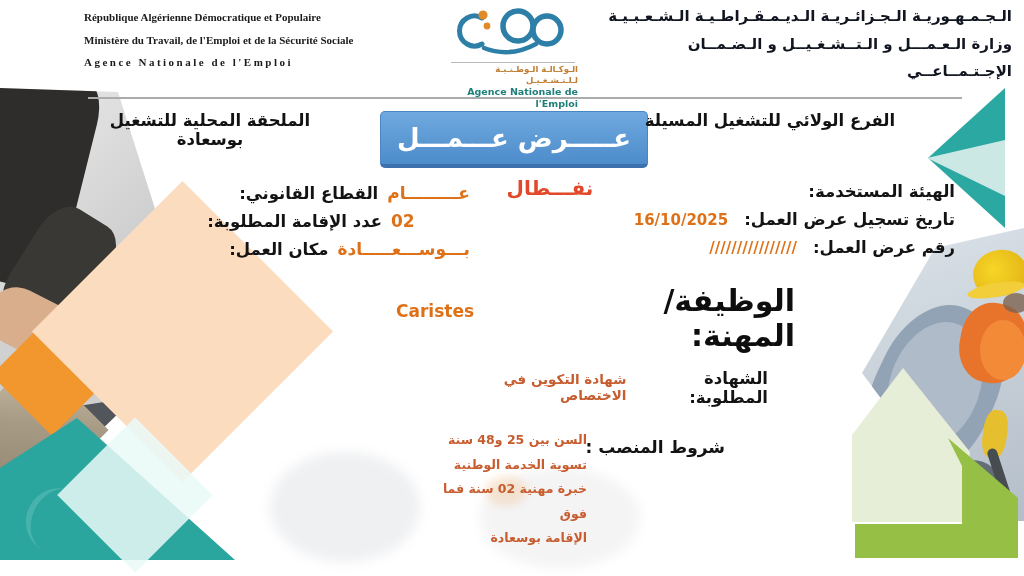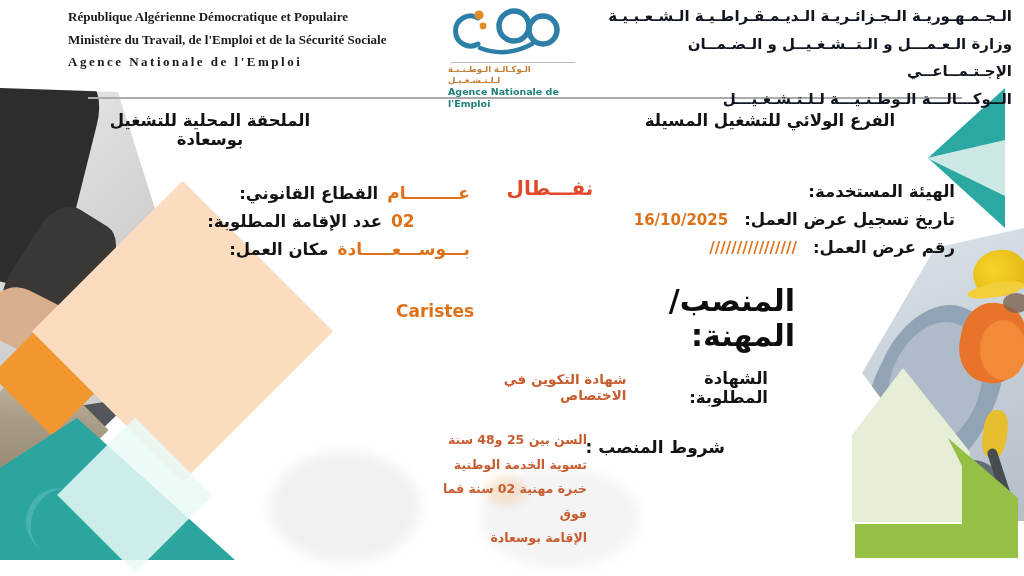--- a/index.html
+++ b/index.html
@@ -61,24 +61,24 @@
   .lower{position:absolute;left:75px;top:235px;width:70px;height:60px;background:#555E66;
     border-radius:40%;opacity:.85;}
   .hose{position:absolute;left:142px;top:222px;width:10px;height:72px;background:#474c50;
     border-radius:5px;transform:rotate(-18deg);}
   .green-pale{left:845px;top:360px;width:130px;height:165px;background:#E7EED8;z-index:5;
     clip-path:polygon(58px 8px,125px 92px,118px 162px,7px 162px,7px 75px);}
   .green-bright{left:845px;top:430px;width:179px;height:133px;background:#95BF45;z-index:5;
     clip-path:polygon(103px 8px,173px 68px,173px 128px,10px 128px,10px 94px,117px 94px,117px 36px);}
   
   .txt{position:absolute;z-index:10;}
-  .hdr-fr{left:68px;top:6px;width:346px;font-family:"Liberation Serif",serif;font-weight:bold;
-    font-size:13px;line-height:22.5px;color:#1b1b1b;}
+  .hdr-fr{left:84px;top:6px;width:346px;font-family:"Liberation Serif",serif;font-weight:bold;
+    font-size:11px;line-height:22.5px;color:#1b1b1b;}
   .hdr-fr .l3{letter-spacing:2.5px;}
-  .hdr-logo{left:448px;top:4px;width:130px;text-align:left;}
+  .hdr-logo{left:448px;top:4px;width:130px;text-align:right;}
   .logo-rule{width:124px;height:1px;background:#b9b9b9;margin:2px auto 1px auto;}
   .logo-ar{font-size:8.5px;font-weight:bold;color:#C17F35;line-height:11px;}
   .logo-fr{font-size:9.5px;font-weight:bold;color:#1E7F78;line-height:12px;}
   .hdr-ar{right:12px;top:3px;width:430px;text-align:right;direction:rtl;font-weight:bold;
     font-size:15px;line-height:27.5px;color:#10151f;}
   .divider{left:88px;top:97px;width:874px;height:2px;background:#ababab;z-index:6;position:absolute;}
   .sub-title{font-weight:bold;font-size:16.5px;color:#121212;direction:rtl;text-align:center;}
   .sub-left{left:86px;top:111px;width:248px;}
   .sub-right{left:640px;top:111px;width:260px;}
   .banner{left:380px;top:111px;width:266px;height:52px;border-radius:5px;
@@ -164,26 +164,28 @@
       <path d="M32 44 Q58 54 84 40" fill="none" stroke="#2E7FA8" stroke-width="4.5" stroke-linecap="round"></path>
     </svg>
     <div class="logo-rule"></div>
     <div class="logo-ar">الـوكـالـة الـوطـنـيـة لـلـتـشـغـيـل</div>
     <div class="logo-fr">Agence Nationale de l'Emploi</div>
   </div>
 
   <div class="txt hdr-ar">
     <div>الـجـمـهـوريـة الـجـزائـريـة الـديـمـقـراطـيـة الـشـعـبـيـة</div>
     <div>وزارة الـعـمـــل و الـتــشـغـيــل و الـضـمــان الإجـتـمــاعــي</div>
-    <div>الــوكـــالـــة  الـوطـنـيـــة  لـلـتـشـغـيـــل</div>
   </div>
 
   <div class="divider"></div>
 
   <div class="txt sub-title sub-left">الملحقة المحلية للتشغيل بوسعادة</div>
+  <div class="banner">
+    <span class="banner-text">عـــــرض عـــمـــل</span>
+  </div>
   <div class="txt naftal">نفـــطال</div>
 
   <div class="txt sub-title sub-right">الفرع الولائي للتشغيل المسيلة</div>
 
   <div class="txt fields-right">
     <div class="row">
       <span class="lbl">الهيئة المستخدمة:</span>
       <span class="val"></span>
     </div>
     <div class="row">
@@ -204,21 +206,21 @@
     <div class="row">
       <span class="lbl">عدد الإقامة المطلوبة:</span>
       <span class="val" dir="ltr">02</span>
     </div>
     <div class="row">
       <span class="lbl">مكان العمل:</span>
       <span class="val">بـــوســـعـــــادة</span>
     </div>
   </div>
 
-  <div class="txt job-lbl">المنصب/المهنة:</div>
+  <div class="txt job-lbl">الوظيفة/المهنة:</div>
   <div class="txt job-val" dir="ltr">Caristes</div>
 
   <div class="cert">
     <span class="lbl">الشهادة المطلوبة:</span>
     <span class="val">شهادة التكوين في الاختصاص</span>
   </div>
 
   <div class="txt cond-lbl">شروط المنصب :</div>
   <div class="txt cond-list">
     <div>السن بين 25 و48 سنة</div>

